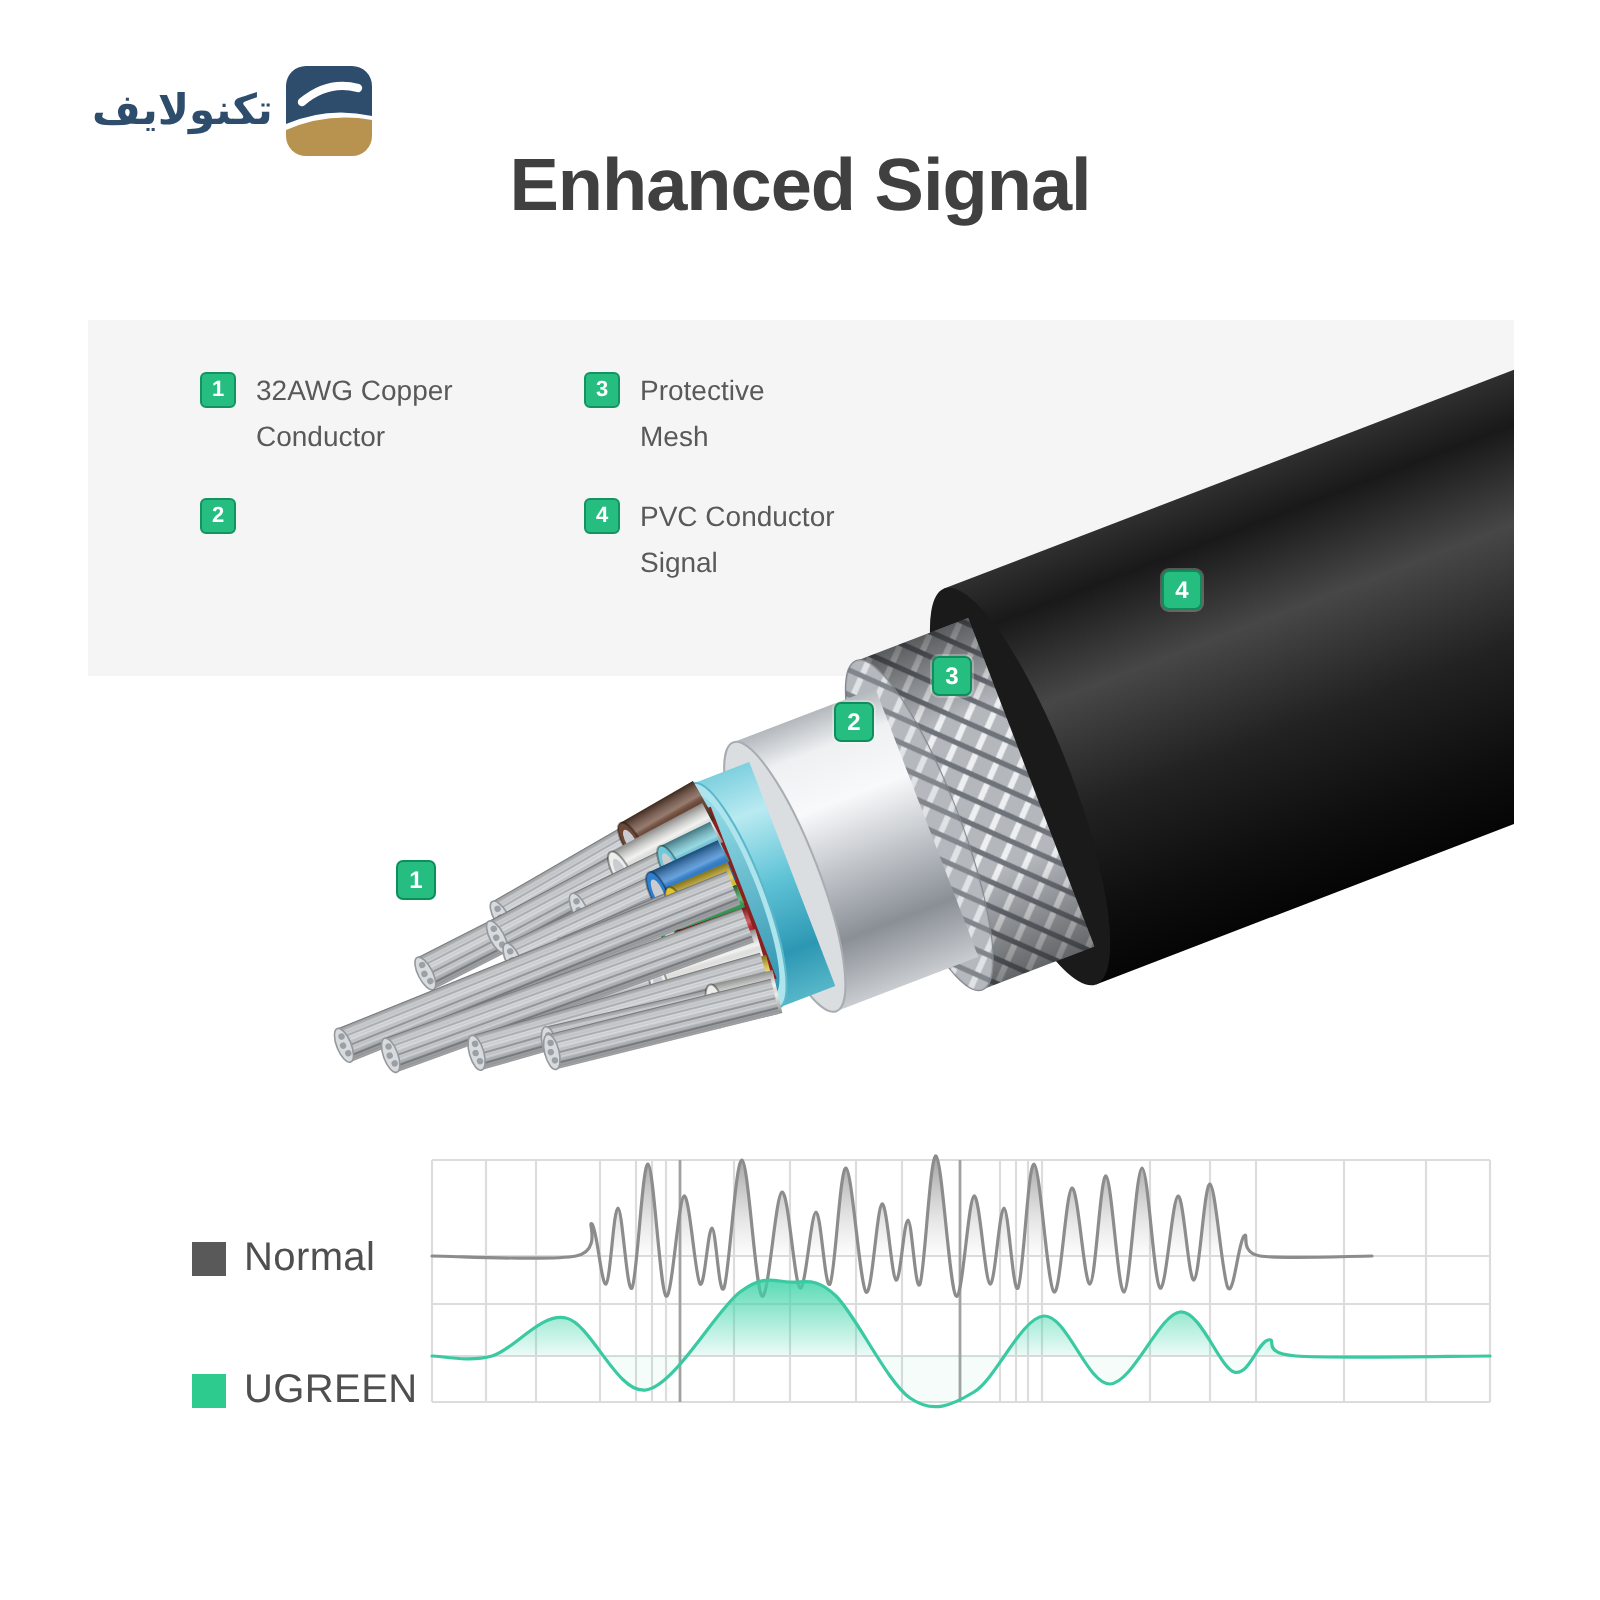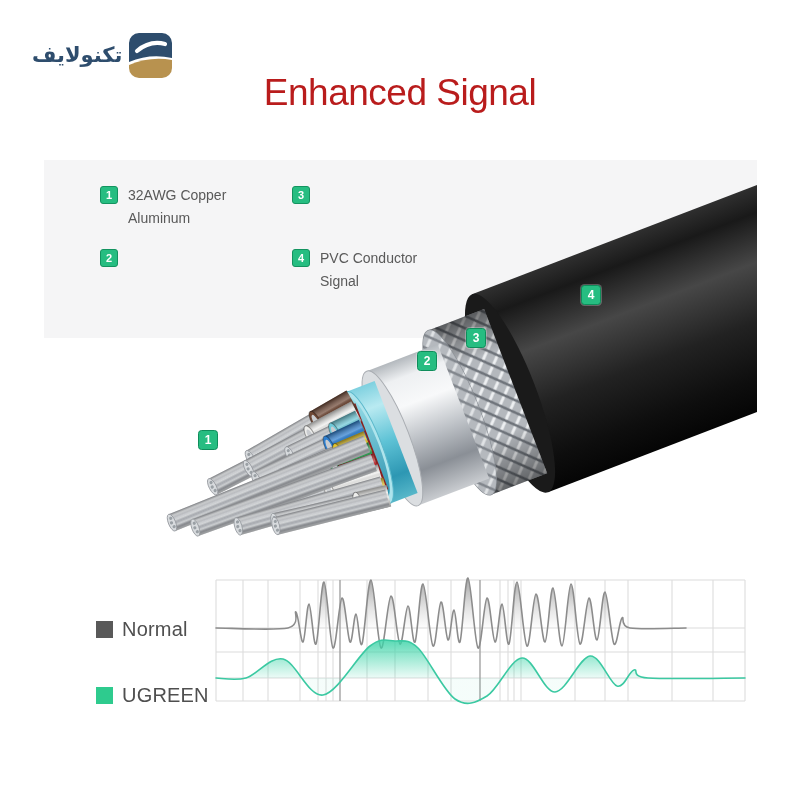--- a/index.html
+++ b/index.html
@@ -1,27 +1,27 @@
 <!DOCTYPE html>
 <html><head>
 <meta charset="utf-8">
 <style>
   html,body{margin:0;padding:0;background:#fff;}
   #page{position:relative;width:800px;height:800px;background:#ffffff;overflow:hidden;
         font-family:"Liberation Sans",sans-serif;}
 
   
-  #logo{position:absolute;left:32px;top:32px;display:flex;align-items:center;gap:6px;}
+  #logo{position:absolute;left:46px;top:32px;display:flex;align-items:center;gap:6px;}
   #logo .logo-text{font-family:"DejaVu Sans",sans-serif;font-weight:bold;font-size:21px;
         color:#2e4d6d;direction:rtl;line-height:1;}
   #logo svg{display:block;}
 
   
   #title{position:absolute;left:0;top:72px;width:100%;text-align:center;
-         font-size:37px;font-weight:400;letter-spacing:-0.5px;color:#b91c1c;}
+         font-size:37px;font-weight:700;letter-spacing:-0.5px;color:#404040;}
 
   
   #panel{position:absolute;left:44px;top:160px;width:713px;height:178px;background:#f5f5f6;}
 
   
   .callout{position:absolute;display:flex;align-items:flex-start;gap:10px;}
   .badge{width:16px;height:16px;border-radius:3px;border:1px solid #13935f;
          color:#fff;font-size:11px;font-weight:bold;line-height:16px;text-align:center;
          box-sizing:content-box;flex:0 0 auto;margin-top:2px;}
   .callout .txt{font-size:14px;line-height:23px;color:#595959;}
@@ -353,28 +353,32 @@
 
   <div class="marker" style="background: rgb(38, 189, 129); left: 208px; top: 440px;">1</div>
   <div class="marker" style="background: rgb(38, 189, 129); left: 427px; top: 361px;">2</div>
   <div class="marker" style="background: rgb(38, 189, 129); left: 476px; top: 338px;">3</div>
   <div class="marker" style="background: rgb(38, 189, 129); left: 591px; top: 295px;">4</div>
 
   <div class="callout" id="callout-1">
     <span class="badge" style="background: rgb(38, 189, 129);">1</span>
     <span class="txt">
       <span>32AWG Copper</span><br>
-      <span>Aluminum</span>
+      <span>Conductor</span>
     </span>
   </div>
   <div class="callout" id="callout-2">
     <span class="badge" style="background: rgb(38, 189, 129);">2</span>
   </div>
   <div class="callout" id="callout-3">
     <span class="badge" style="background: rgb(38, 189, 129);">3</span>
+    <span class="txt">
+      <span>Protective</span><br>
+      <span>Mesh</span>
+    </span>
   </div>
   <div class="callout" id="callout-4">
     <span class="badge" style="background: rgb(38, 189, 129);">4</span>
     <span class="txt">
       <span>PVC Conductor</span><br>
       <span>Signal</span>
     </span>
   </div>
 
   <div class="wave-legend" id="legend-normal">

